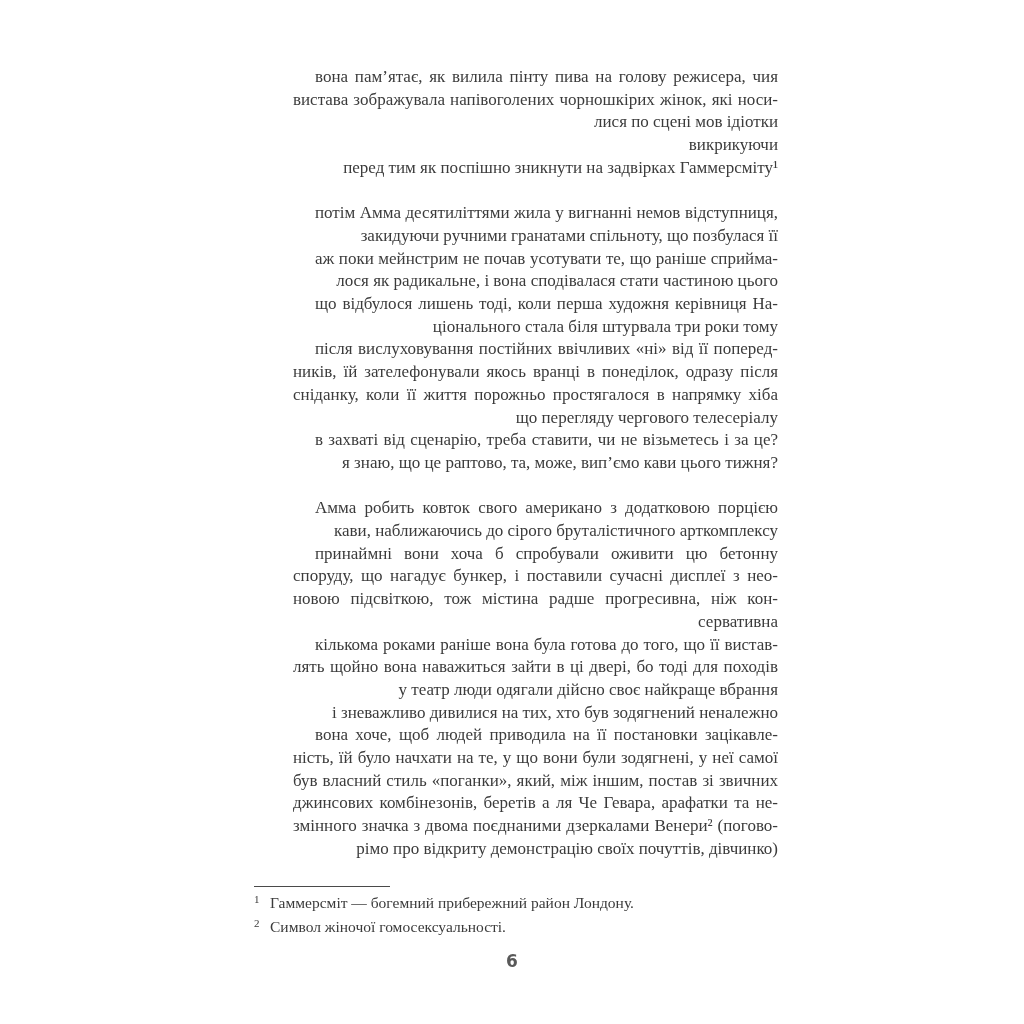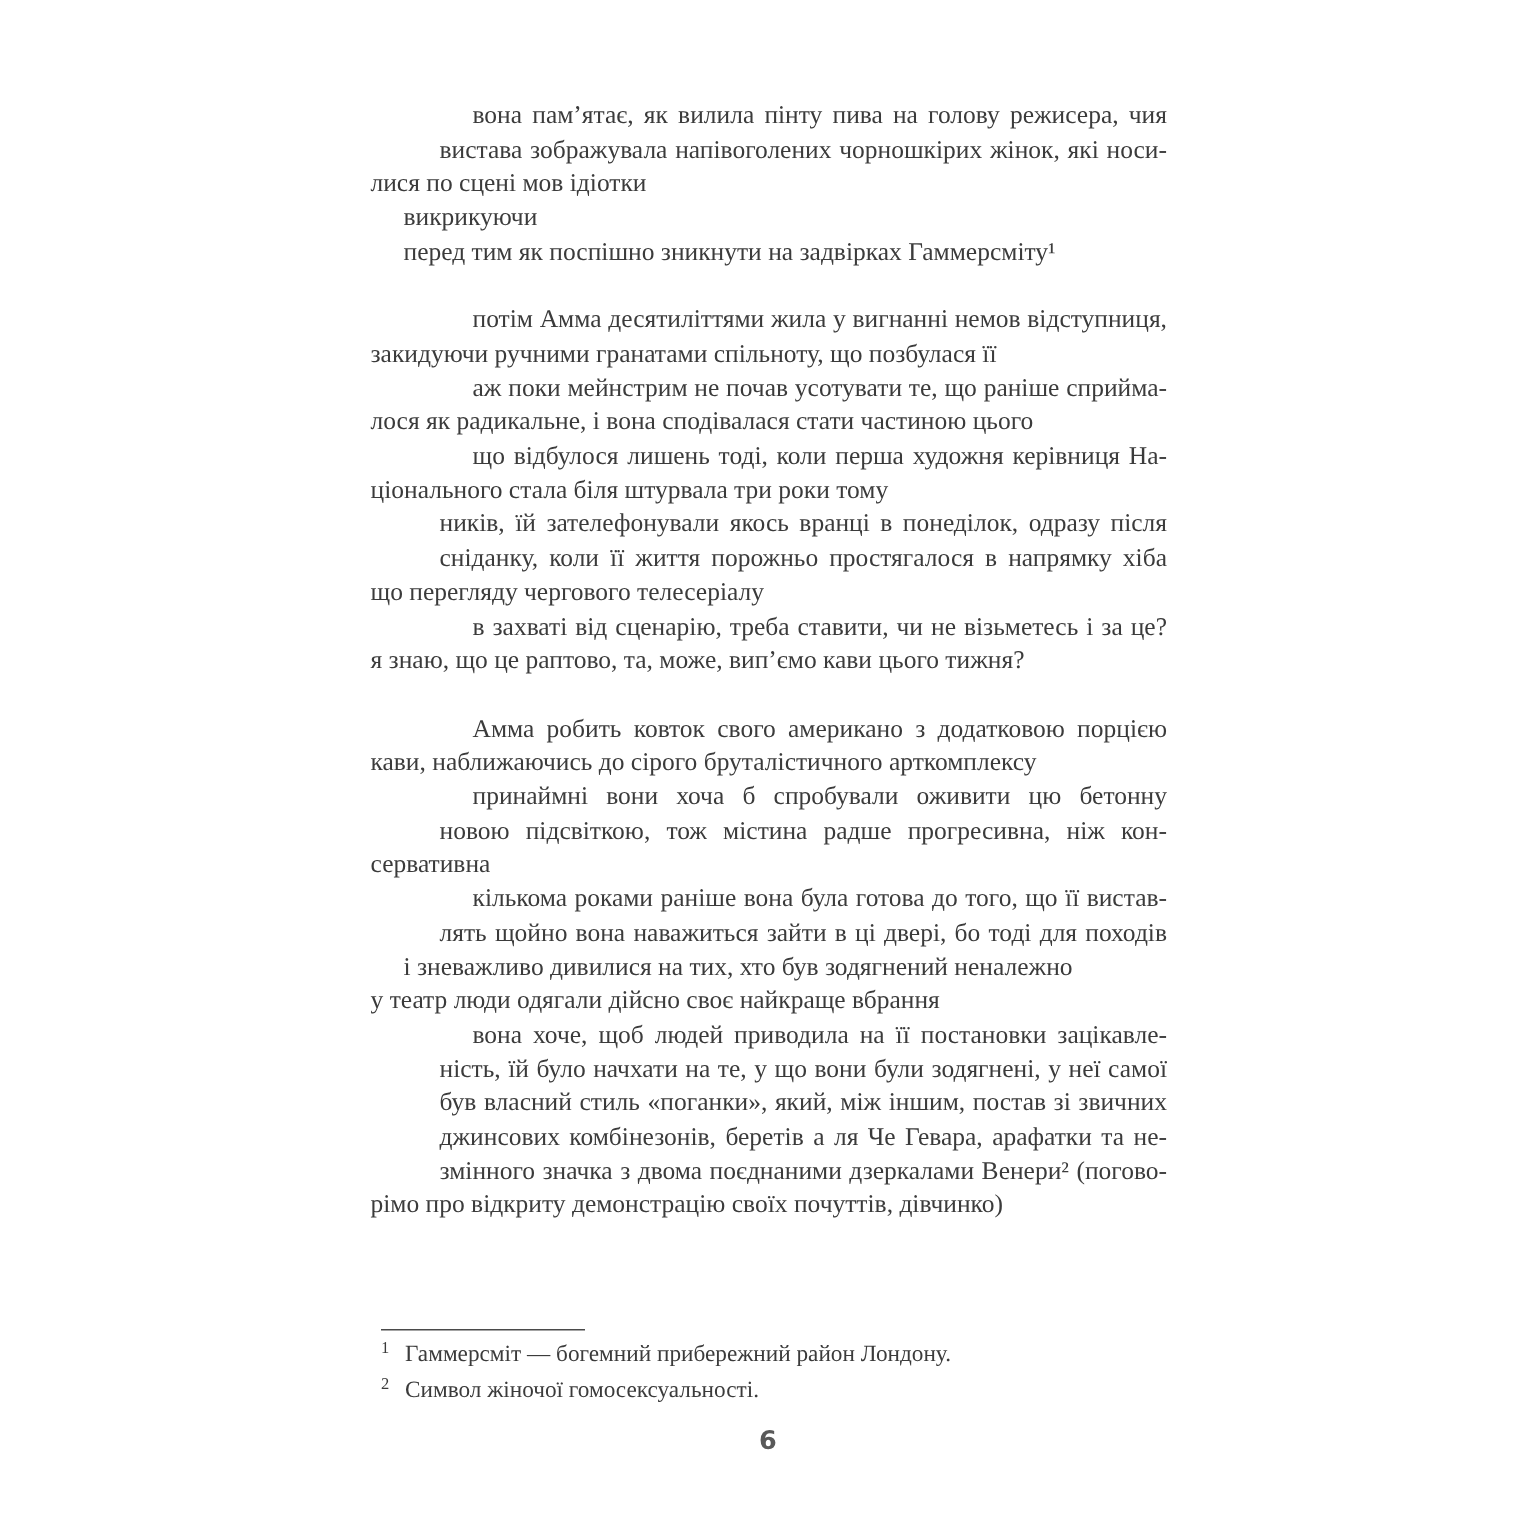--- a/index.html
+++ b/index.html
@@ -21,21 +21,21 @@
     top: 66px;
     width: 531px;
     font-size: 17px;
     line-height: 22.7px;
     color: #3b3b3b;
   }
   .section + .section {
     margin-top: 22.7px; 
   }
   .line {
-    text-align: left;
+    text-align: right;
     white-space: normal;
   }
   .line.j {
     text-align: justify;
     text-align-last: justify;
     margin-left: 46px;
   }
   .line.i {
     text-indent: 22px;
   }
@@ -85,36 +85,38 @@
         <div class="line i">викрикуючи</div>
         <div class="line i">перед тим як поспішно зникнути на задвірках Гаммерсміту¹</div>
       </div>
       <div class="section">
         <div class="line i j">потім Амма десятиліттями жила у вигнанні немов відступниця,</div>
         <div class="line">закидуючи ручними гранатами спільноту, що позбулася її</div>
         <div class="line i j">аж поки мейнстрим не почав усотувати те, що раніше сприйма-</div>
         <div class="line">лося як радикальне, і вона сподівалася стати частиною цього</div>
         <div class="line i j">що відбулося лишень тоді, коли перша художня керівниця На-</div>
         <div class="line">ціонального стала біля штурвала три роки тому</div>
+        <div class="line i j">після вислуховування постійних ввічливих «ні» від її поперед-</div>
         <div class="line j">ників, їй зателефонували якось вранці в понеділок, одразу після</div>
         <div class="line j">сніданку, коли її життя порожньо простягалося в напрямку хіба</div>
         <div class="line">що перегляду чергового телесеріалу</div>
         <div class="line i j">в захваті від сценарію, треба ставити, чи не візьметесь і за це?</div>
         <div class="line">я знаю, що це раптово, та, може, вип’ємо кави цього тижня?</div>
       </div>
       <div class="section">
         <div class="line i j">Амма робить ковток свого американо з додатковою порцією</div>
         <div class="line">кави, наближаючись до сірого бруталістичного арткомплексу</div>
         <div class="line i j">принаймні вони хоча б спробували оживити цю бетонну</div>
+        <div class="line j">споруду, що нагадує бункер, і поставили сучасні дисплеї з нео-</div>
         <div class="line j">новою підсвіткою, тож містина радше прогресивна, ніж кон-</div>
         <div class="line">сервативна</div>
         <div class="line i j">кількома роками раніше вона була готова до того, що її вистав-</div>
         <div class="line j">лять щойно вона наважиться зайти в ці двері, бо тоді для походів</div>
+        <div class="line">у театр люди одягали дійсно своє найкраще вбрання</div>
         <div class="line i">і зневажливо дивилися на тих, хто був зодягнений неналежно</div>
-        <div class="line">у театр люди одягали дійсно своє найкраще вбрання</div>
         <div class="line i j">вона хоче, щоб людей приводила на її постановки зацікавле-</div>
         <div class="line j">ність, їй було начхати на те, у що вони були зодягнені, у неї самої</div>
         <div class="line j">був власний стиль «поганки», який, між іншим, постав зі звичних</div>
         <div class="line j">джинсових комбінезонів, беретів а ля Че Гевара, арафатки та не-</div>
         <div class="line j">змінного значка з двома поєднаними дзеркалами Венери² (погово-</div>
         <div class="line">рімо про відкриту демонстрацію своїх почуттів, дівчинко)</div>
       </div>
     </div>
   <div class="footnotes">
     <div class="fn-rule"></div>

